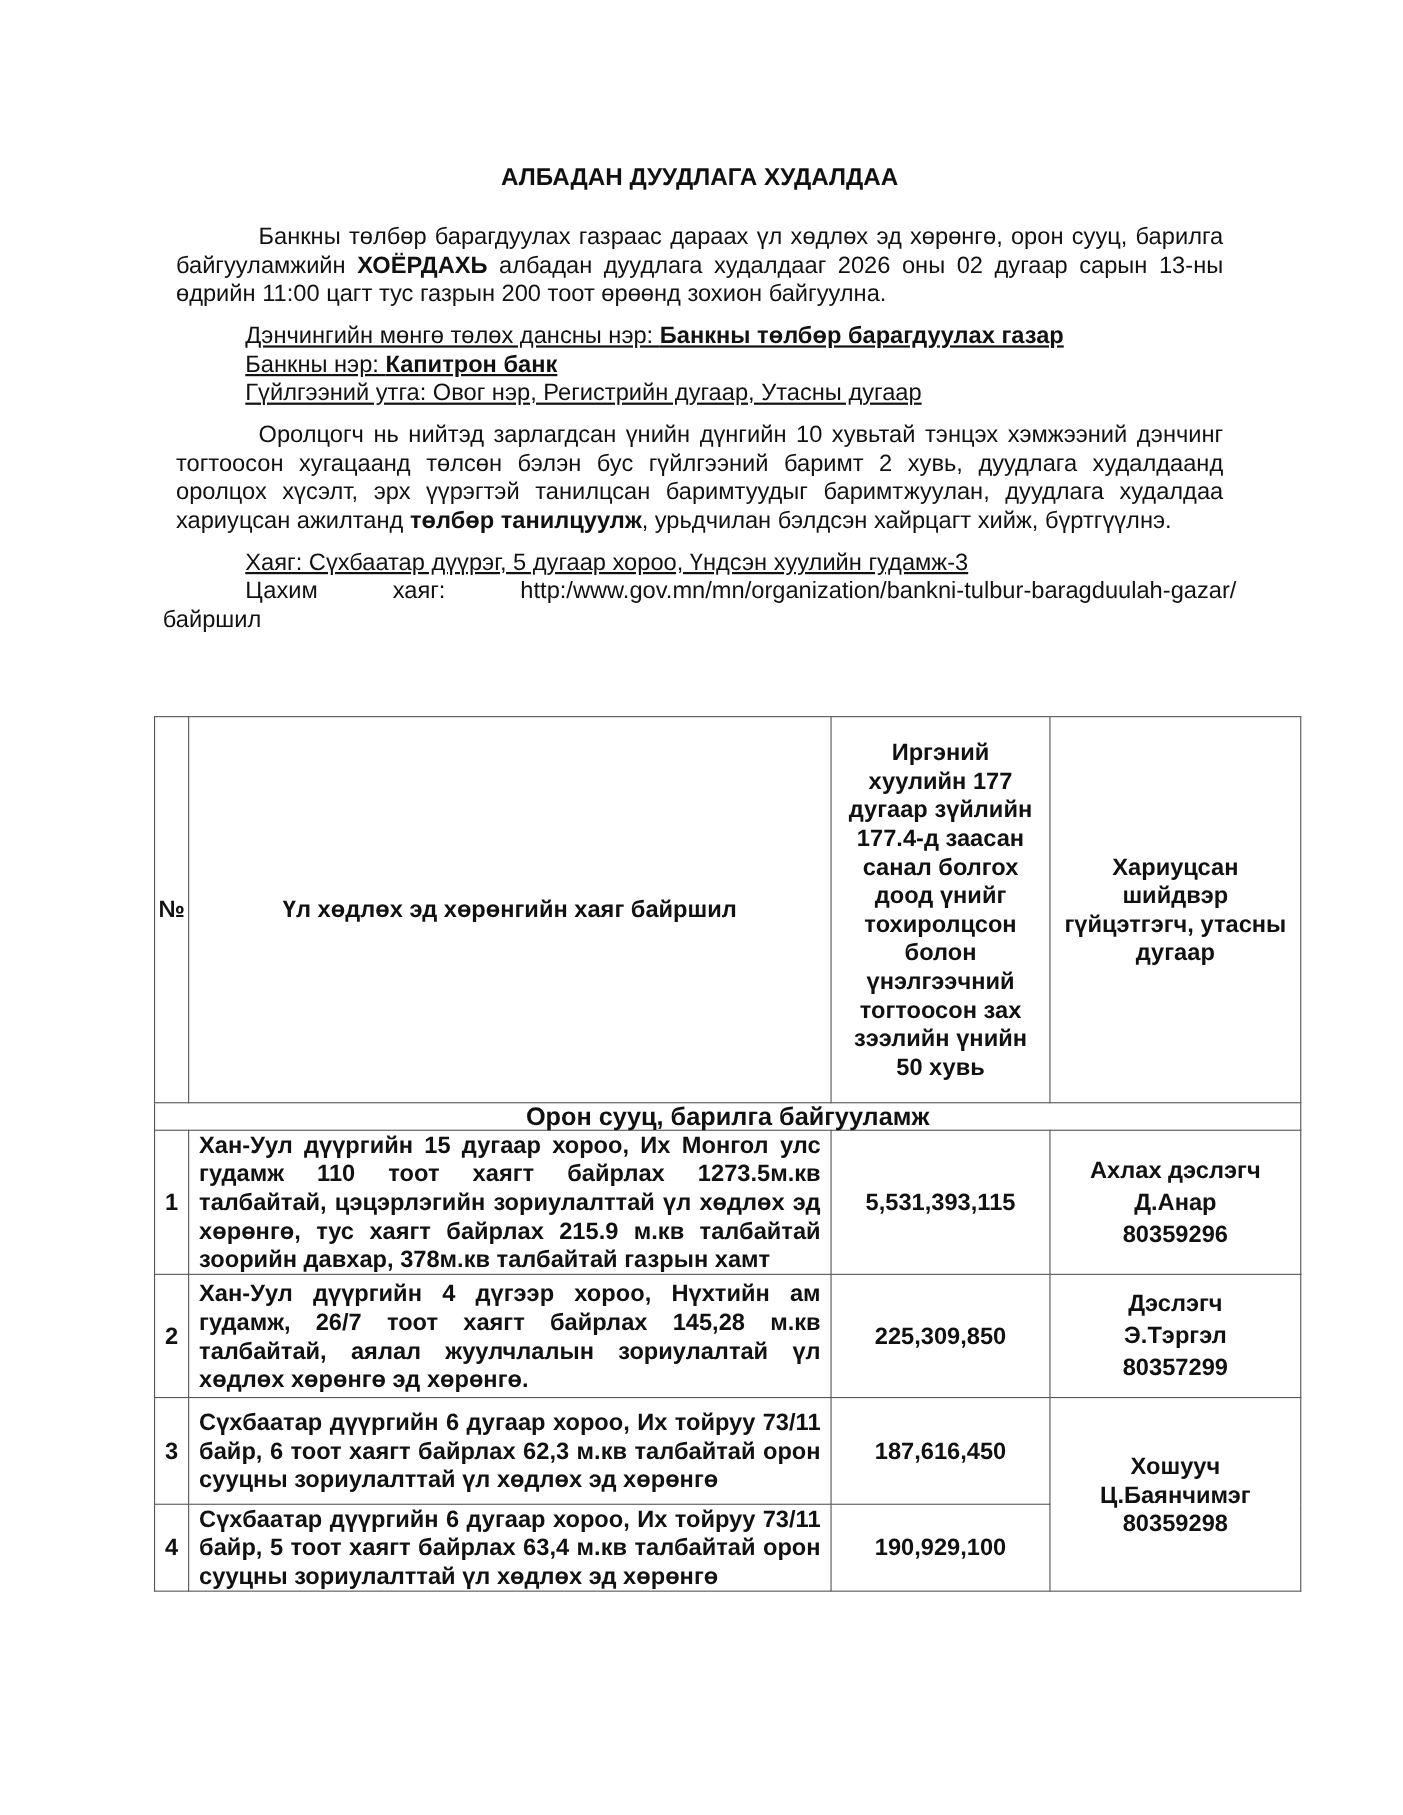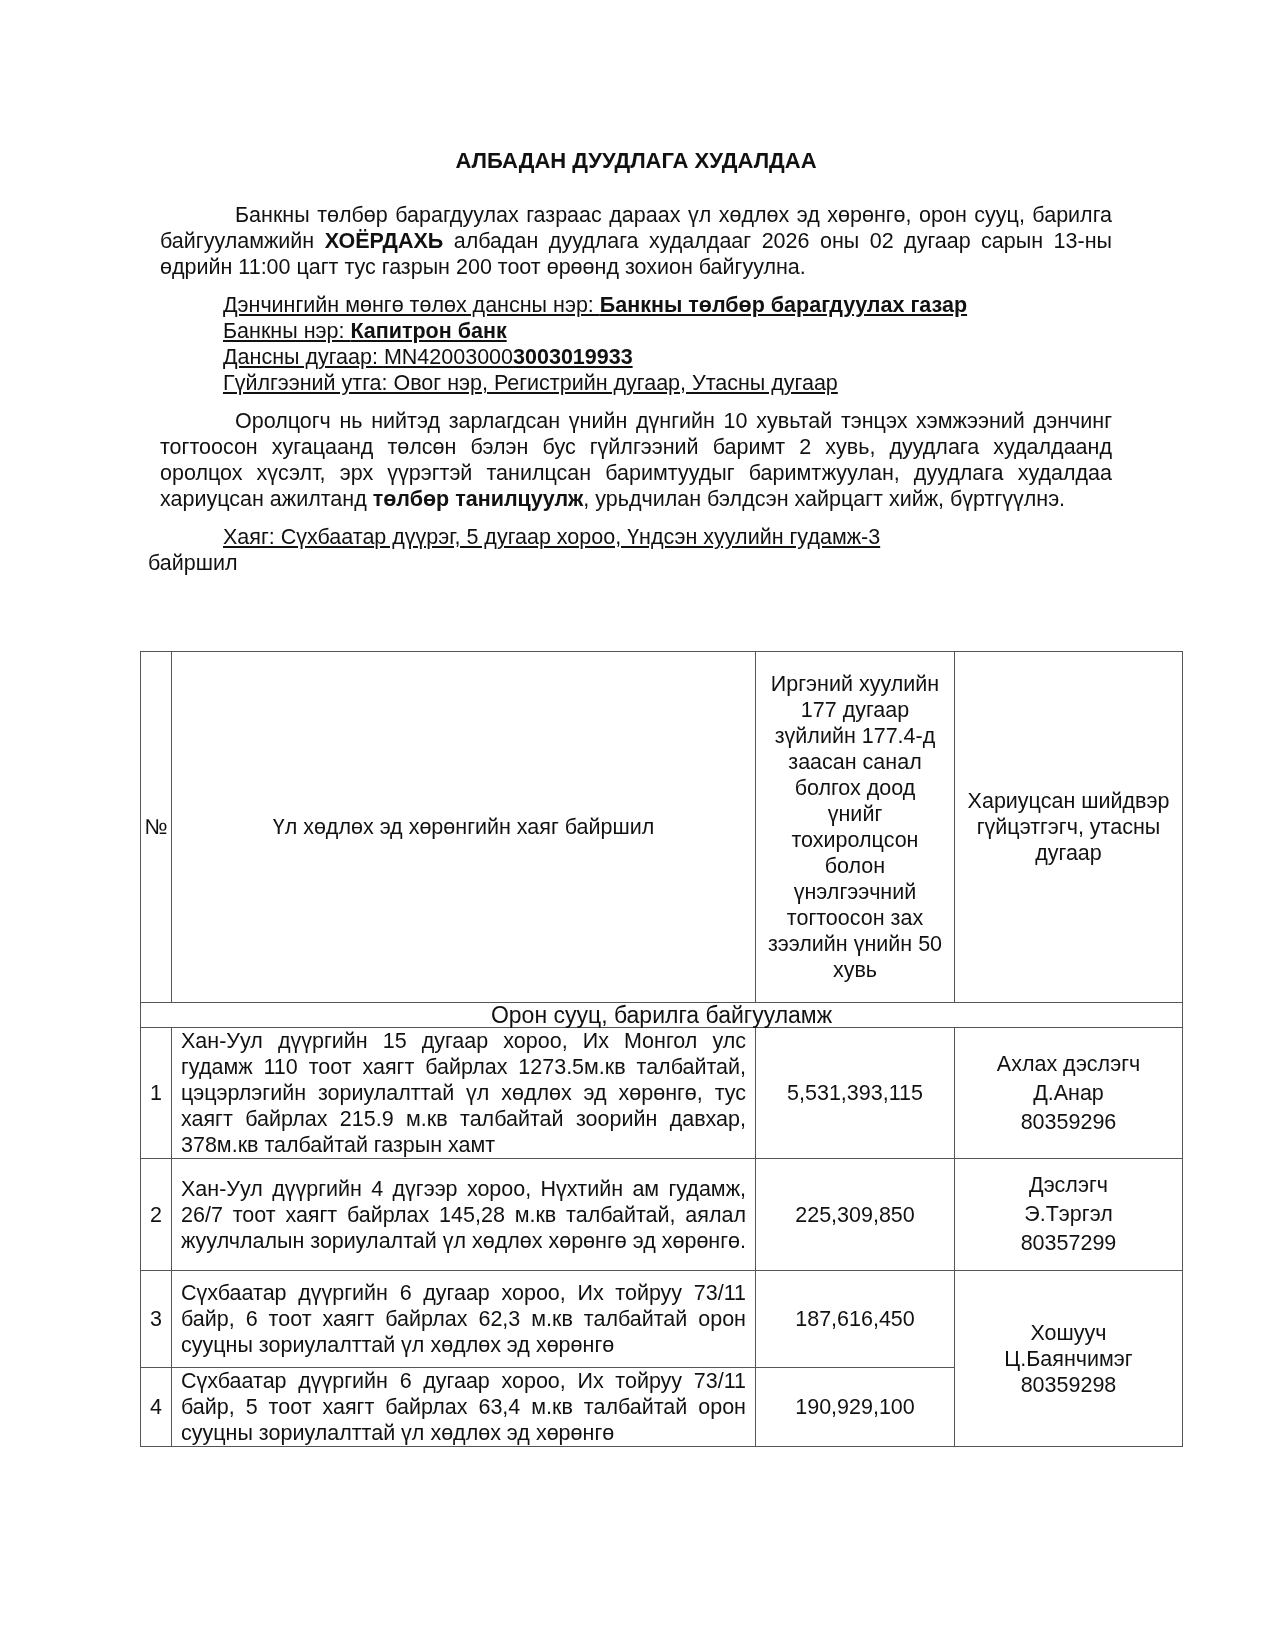--- a/index.html
+++ b/index.html
@@ -5,21 +5,21 @@
   html, body { margin: 0; padding: 0; background: #ffffff; }
   body { width: 1275px; height: 1650px; position: relative; overflow: hidden;
          font-family: "Liberation Sans", sans-serif; color: #111; }
   .page { position: absolute; left: 148px; top: 148px; width: 976px; font-size: 21.5px; line-height: 26px; }
   .title { text-align: center; font-weight: bold; font-size: 22px; margin: 0 0 28px 0; padding-left: 0; }
   .para { text-align: justify; text-indent: 75px; margin: 12px; }
   .line { margin: 0; padding-left: 75px; text-decoration: underline; }
   b { font-weight: bold; }
   .url-line { display: flex; justify-content: space-between; padding-left: 75px; }
   table.grid { position: absolute; left: 140px; top: 651px; width: 1043px; border-collapse: collapse; font-size: 21.5px; line-height: 26px; }
-  table.grid td, table.grid th { border: 1.5px solid #555; vertical-align: middle; padding: 0 9px; font-weight: normal; }
+  table.grid td, table.grid th { border: 1.5px solid #555; vertical-align: middle; padding: 0 9px; font-weight: bold; }
   .c-no { width: 30px; text-align: center; padding: 0 !important; }
   .c-addr { width: 565px; }
   .c-price { width: 180px; text-align: center; }
   .c-resp { text-align: center; }
   th.c-addr { text-align: center; }
   .hdr-row th { height: 350px; }
   .section td { text-align: center; font-weight: bold; font-size: 23px; height: 24px; line-height: 22px; }
   .addr-text { text-align: justify; }
   .r1 td { height: 124px; }
   .r2 td { height: 111px; }
@@ -33,28 +33,32 @@
 <div class="page">
   <p class="title">АЛБАДАН ДУУДЛАГА ХУДАЛДАА</p>
 
   <p class="para"><span>Банкны төлбөр барагдуулах газраас дараах үл хөдлөх эд хөрөнгө, орон сууц, барилга байгууламжийн </span><b>ХОЁРДАХЬ</b><span> албадан дуудлага худалдааг 2026 оны 02 дугаар сарын 13-ны өдрийн 11:00 цагт тус газрын 200 тоот өрөөнд зохион байгуулна.</span></p>
 
 
   <p class="line"><span>Дэнчингийн мөнгө төлөх дансны нэр: </span><b>Банкны төлбөр барагдуулах газар</b></p>
 
   <p class="line"><span>Банкны нэр: </span><b>Капитрон банк</b></p>
 
-  <p class="line"><span>Дансны дугаар: </span><span>MN42003000</span><b>3003019933</b></p>
 
   <p class="line">Гүйлгээний утга: Овог нэр, Регистрийн дугаар, Утасны дугаар</p>
 
   <p class="para"><span>Оролцогч нь нийтэд зарлагдсан үнийн дүнгийн 10 хувьтай тэнцэх хэмжээний дэнчинг тогтоосон хугацаанд төлсөн бэлэн бус гүйлгээний баримт 2 хувь, дуудлага худалдаанд оролцох хүсэлт, эрх үүрэгтэй танилцсан баримтуудыг баримтжуулан, дуудлага худалдаа хариуцсан ажилтанд </span><b>төлбөр танилцуулж</b><span>, урьдчилан бэлдсэн хайрцагт хийж, бүртгүүлнэ.</span></p>
 
   <p class="line">Хаяг: Сүхбаатар дүүрэг, 5 дугаар хороо, Үндсэн хуулийн гудамж-3</p>
 
+  <div class="url-line">
+    <span>Цахим</span>
+    <span>хаяг:</span>
+    <span>http:/www.gov.mn/mn/organization/bankni-tulbur-baragduulah-gazar/</span>
+  </div>
   <p style="margin:0">байршил</p>
 </div>
 
 <table class="grid">
   <tbody>
       <tr class="hdr-row">
     <th class="c-no">№</th>
     <th class="c-addr">Үл хөдлөх эд хөрөнгийн хаяг байршил</th>
     <th class="c-price">Иргэний хуулийн 177 дугаар зүйлийн 177.4-д заасан санал болгох доод үнийг тохиролцсон болон үнэлгээчний тогтоосон зах зээлийн үнийн 50 хувь</th>
     <th class="c-resp">Хариуцсан шийдвэр гүйцэтгэгч, утасны дугаар</th>

